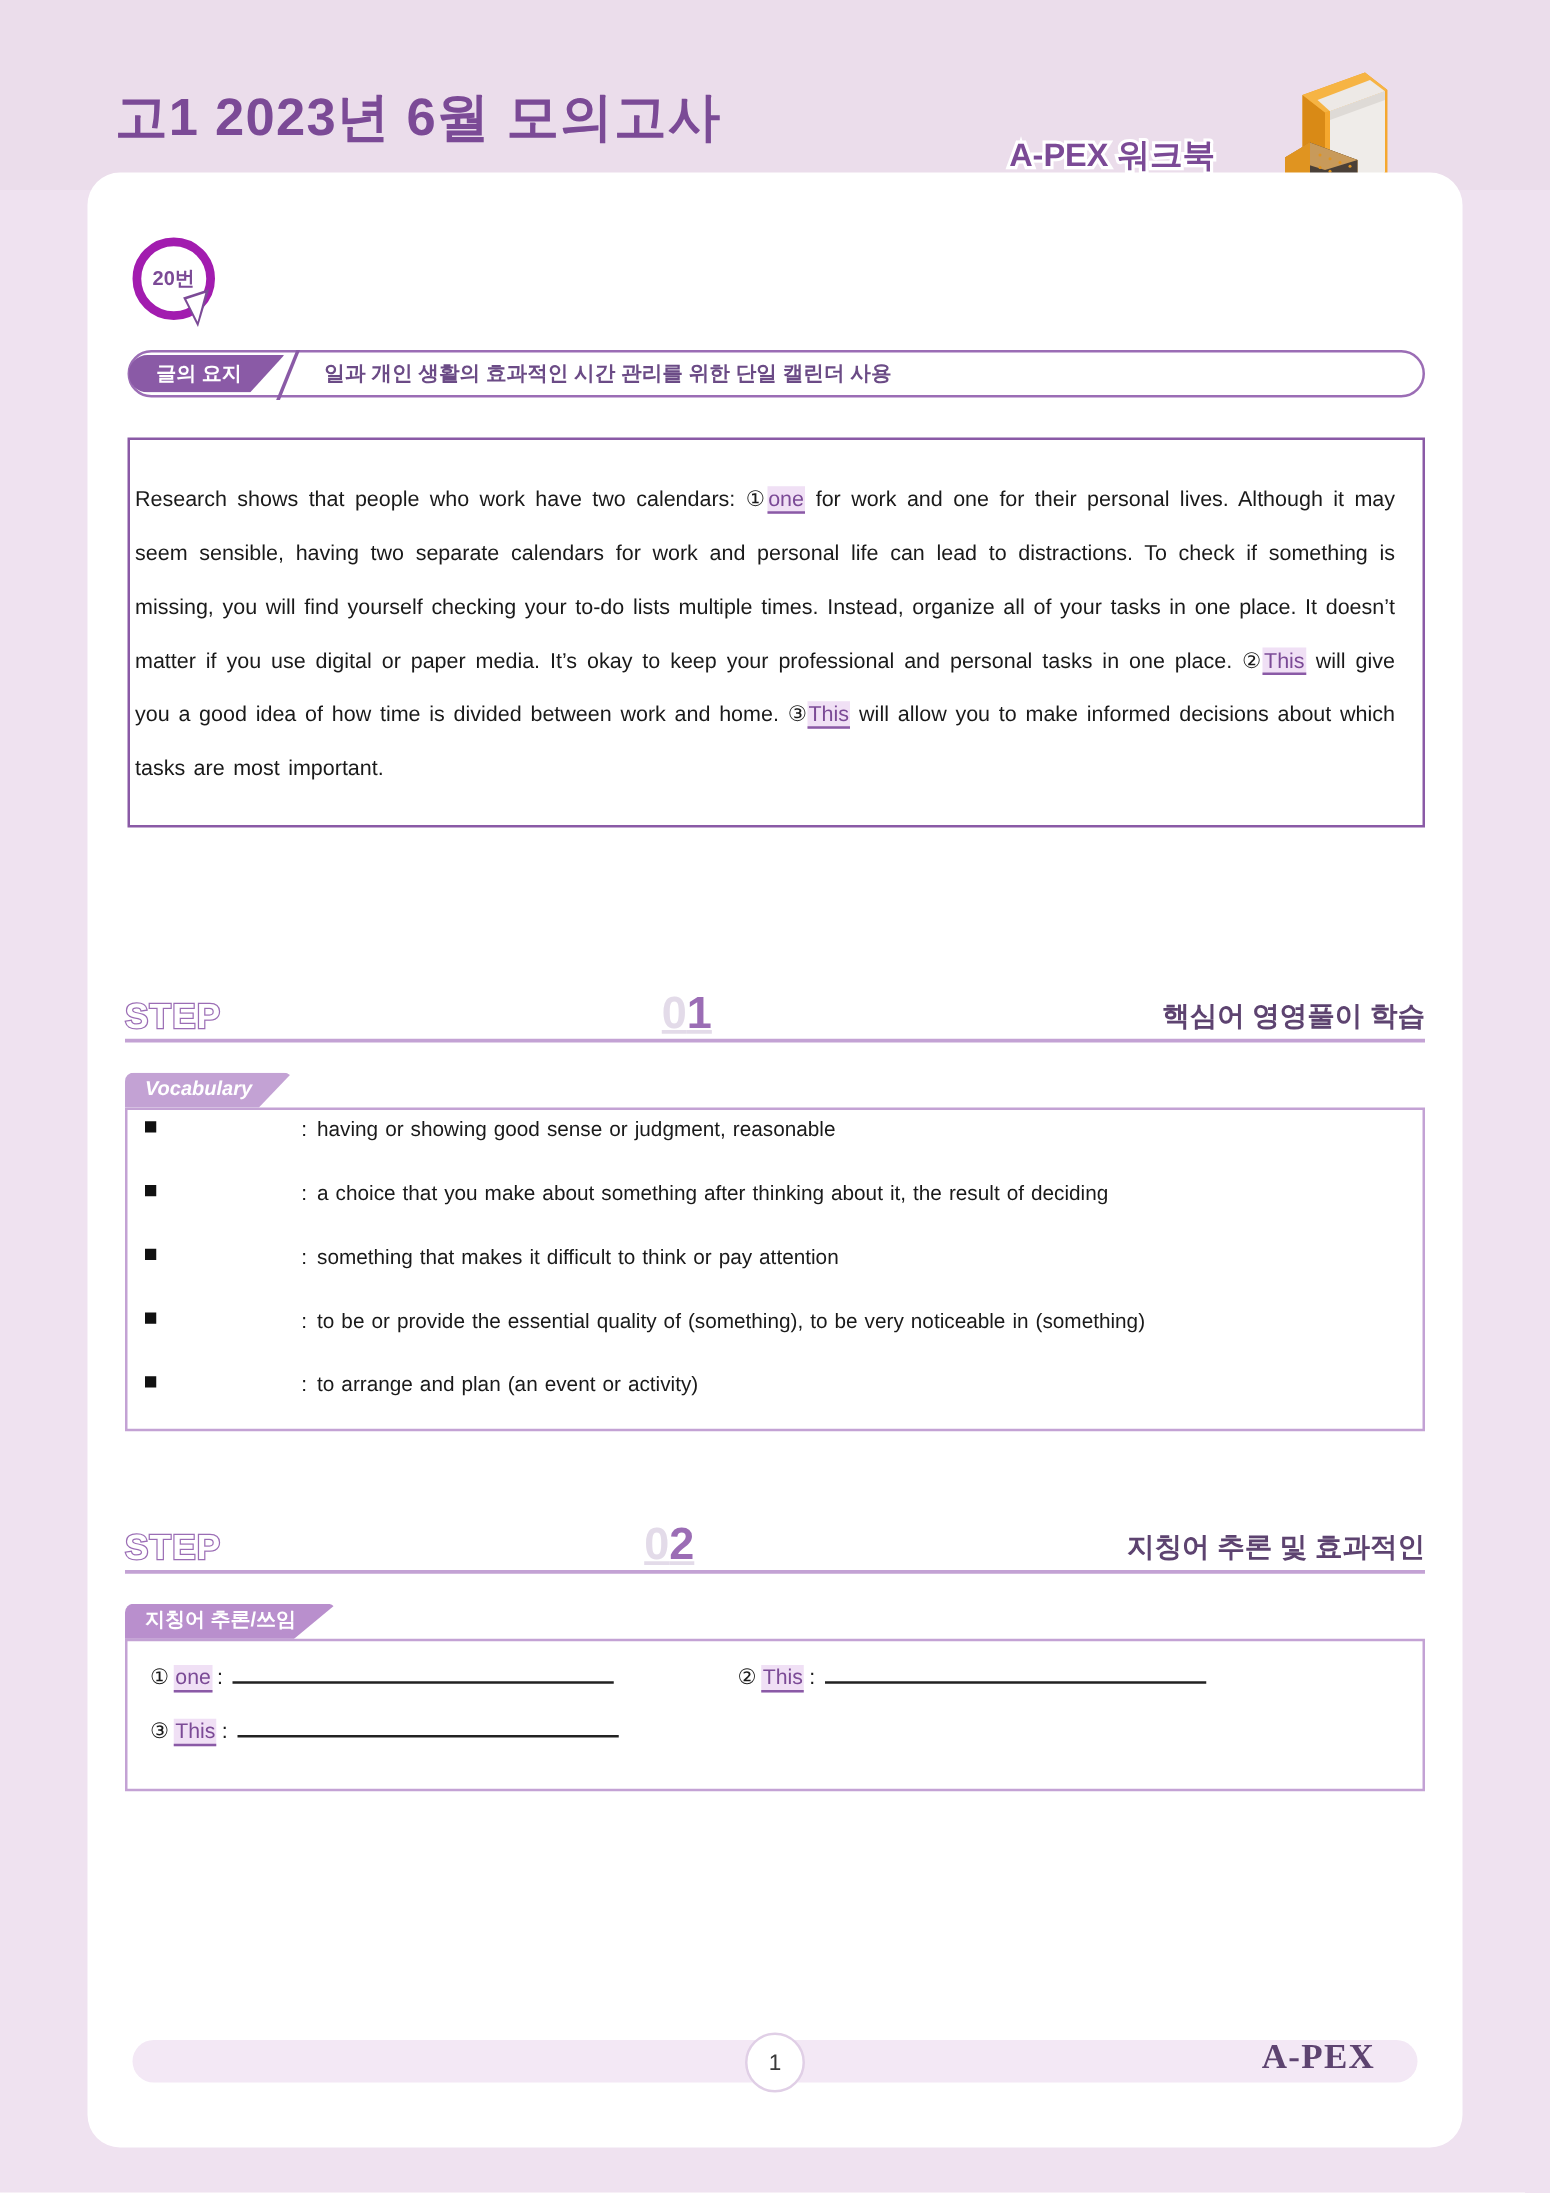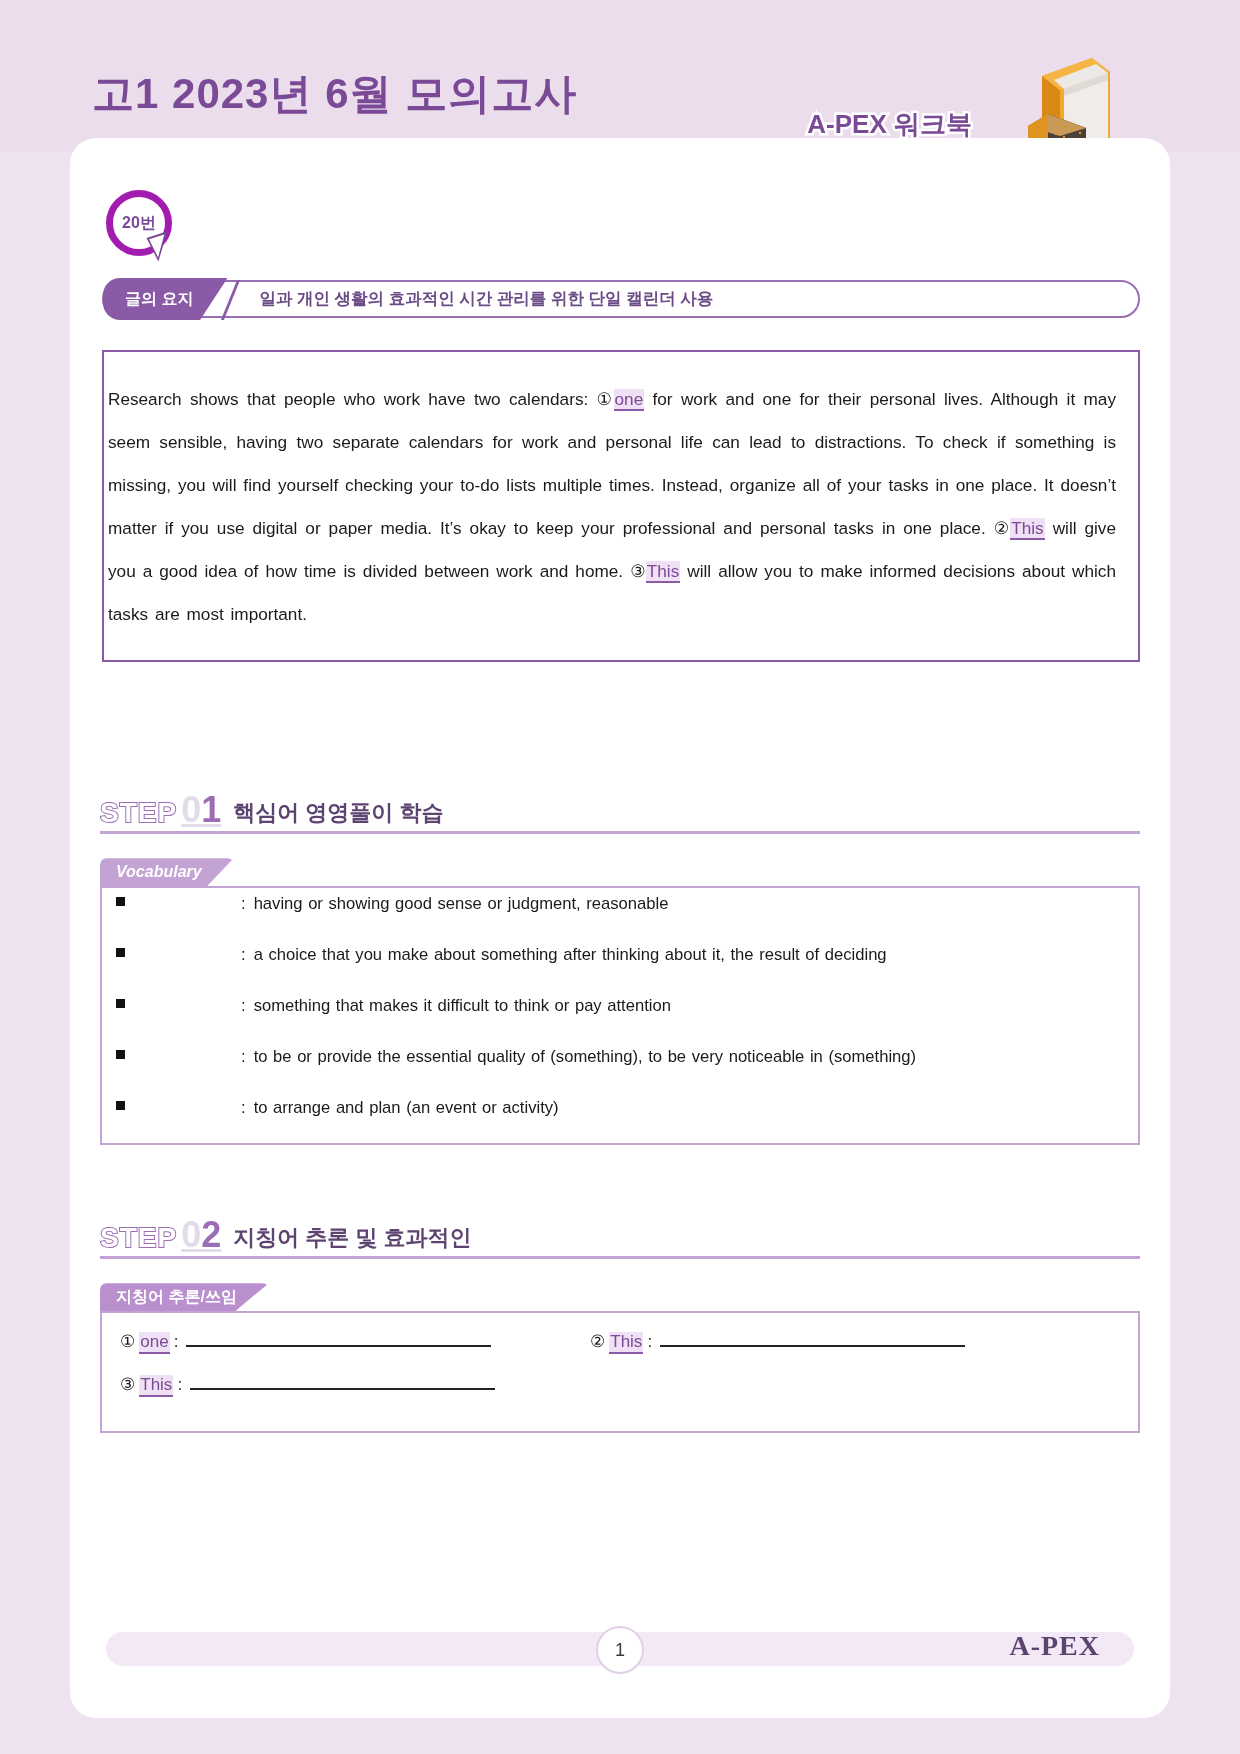--- a/index.html
+++ b/index.html
@@ -96,21 +96,21 @@
     position: absolute;
     left: 32px; top: 142px;
     width: 1038px; height: 38px;
     border: 2px solid #9b6db5;
     border-radius: 19px;
     display: flex;
     align-items: center;
   }
   .gist-label {
     position: relative;
-    height: 42px;
+    height: 30px;
     margin-left: -1px;
     padding: 0 34px 0 22px;
     background: #8a5aa6;
     border-radius: 17px 0 0 17px;
     display: flex; align-items: center;
     color: #fff; font-size: 16px; font-weight: bold;
     white-space: nowrap;
     clip-path: polygon(0 0, 100% 0, 78% 100%, 0 100%);
   }
   .gist-slash {
@@ -157,23 +157,24 @@
 
   
   .step {
     position: absolute;
     left: 30px;
     width: 1040px;
   }
   .step-line {
     display: flex;
     align-items: flex-end;
-    gap: 2px;
+    gap: 18px;
     border-bottom: 3px solid #c3a2d4;
     padding-bottom: 4px;
+    justify-content: space-between;
   }
   .step-word {
     font-size: 28px;
     font-weight: bold;
     color: #fff;
     -webkit-text-stroke: 2px #9b6db5;
     paint-order: stroke fill;
     letter-spacing: 1px;
     line-height: 1;
   }

